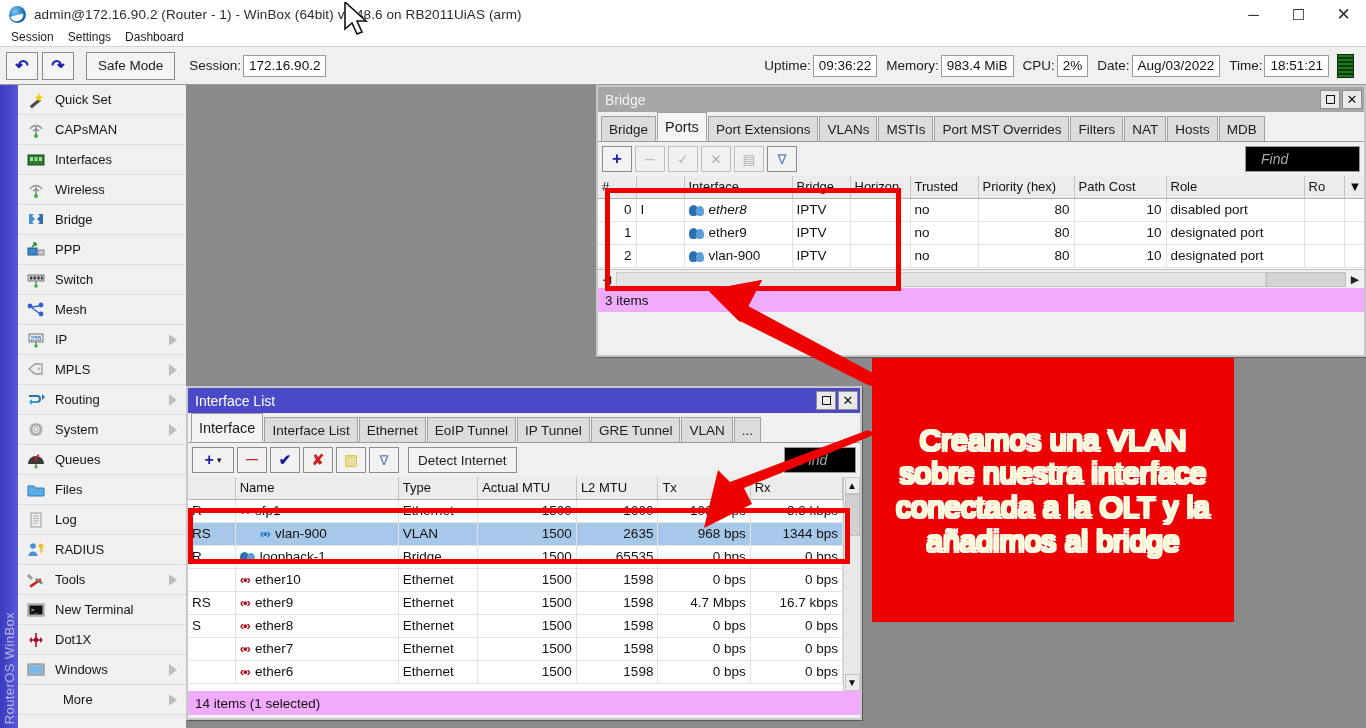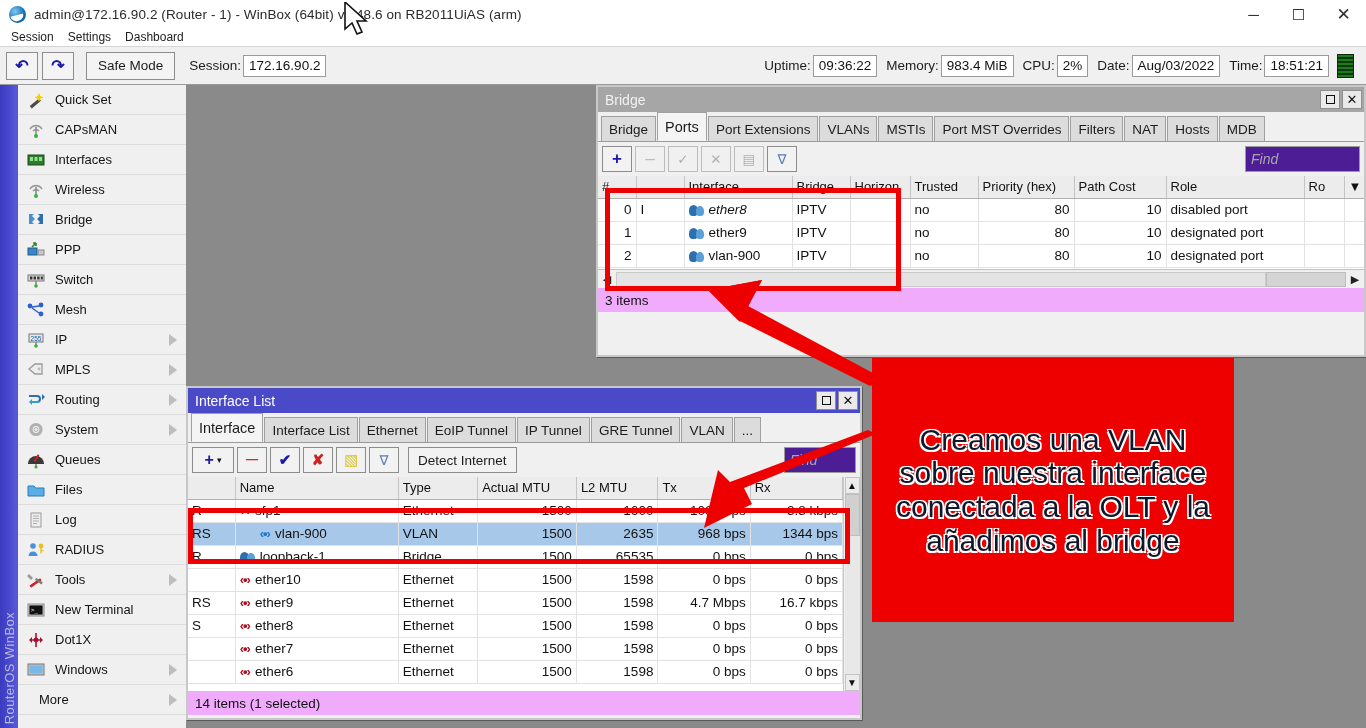--- a/index.html
+++ b/index.html
@@ -97,21 +97,21 @@
   .side-item .si-icon {
     width: 24px; height: 22px; margin-right: 7px; flex: none;
     display: flex; align-items: center; justify-content: center;
   }
   .side-item .si-label { font-size: 13px; color: #141414; }
   .side-item .si-arrow {
     position: absolute; right: 9px; width: 0; height: 0;
     border-top: 6px solid transparent; border-bottom: 6px solid transparent;
     border-left: 8px solid #bdbdbd;
   }
-  .side-item.no-icon .si-label { margin-left: 15px; }
+  .side-item.no-icon .si-label { margin-left: 39px; }
 
   
   .iwin { position: absolute; border: 2px solid #c8c8c8; background: #f0f0f0; box-shadow: 1px 1px 0 #5a5a5a; }
   .iwin-title {
     height: 25px; display: flex; align-items: center; padding: 0 2px 0 7px;
     color: #ffffff; font-size: 14px;
   }
   .iwin-title.active { background: #4a4ac8; }
   .iwin-title.inactive { background: #a6a6a6; color: #f2f2f2; }
   .iwin-title .t-buttons { margin-left: auto; display: flex; gap: 2px; }
@@ -137,21 +137,21 @@
   .wbtn {
     height: 26px; min-width: 30px; margin-right: 3px;
     border: 1px solid #8c8c8c; background: #f2f2f2;
     display: flex; align-items: center; justify-content: center; gap: 3px;
     font-size: 13.5px; color: #1c1c1c;
   }
   .wbtn.text { padding: 0 9px; margin-left: 6px; }
   .wbtn.disabled { color: #b0b0b0; border-color: #bdbdbd; background: #f0f0f0; }
   .find-box {
     margin-left: auto; height: 26px; width: 115px; border: 1px solid #9a9a9a;
-    background: #4c1d95; display: flex; align-items: center; padding: 0 5px;
+    background: #000000; display: flex; align-items: center; padding: 0 15px;
     color: #a8a8a8; font-style: italic; font-size: 14px;
   }
 
   table.grid { border-collapse: collapse; width: 100%; table-layout: fixed; }
   table.grid th {
     background: #ececec; border-right: 1px solid #c4c4c4; border-bottom: 1px solid #b0b0b0;
     font-weight: normal; font-size: 13px; color: #111; text-align: left;
     padding: 2px 4px; height: 22px; white-space: nowrap; overflow: hidden;
   }
   table.grid td {
@@ -192,21 +192,21 @@
   .ic-people:before { left: 0; top: 1px; width: 9px; height: 11px; background: #2d6fb0; }
   .ic-people:after  { right: 0; top: 2px; width: 8px; height: 10px; background: #5aa0d8; }
   .ic-eth { color: #b01020; font-size: 13px; font-weight: bold; letter-spacing: -1px; }
   .ic-vlan { color: #1878d0; font-size: 13px; font-weight: bold; letter-spacing: -1px; }
 
   
   .redbox {
     position: absolute; border: 5px solid #ee0000; pointer-events: none;
   }
   .redpanel {
-    position: absolute; background: #ee0000; color: #0f172a;
+    position: absolute; background: #ee0000; color: #fef9c3;
     display: flex; align-items: center; justify-content: center; text-align: center;
     font-size: 30px; line-height: 1.12; padding: 6px 10px;
     text-shadow: -1.5px -1.5px 0 #fff, 1.5px -1.5px 0 #fff, -1.5px 1.5px 0 #fff, 1.5px 1.5px 0 #fff;
   }
   .arrow-svg { position: absolute; pointer-events: none; }
   .cursor-svg { position: absolute; pointer-events: none; }
 </style>
 </head>
 <body>
 

